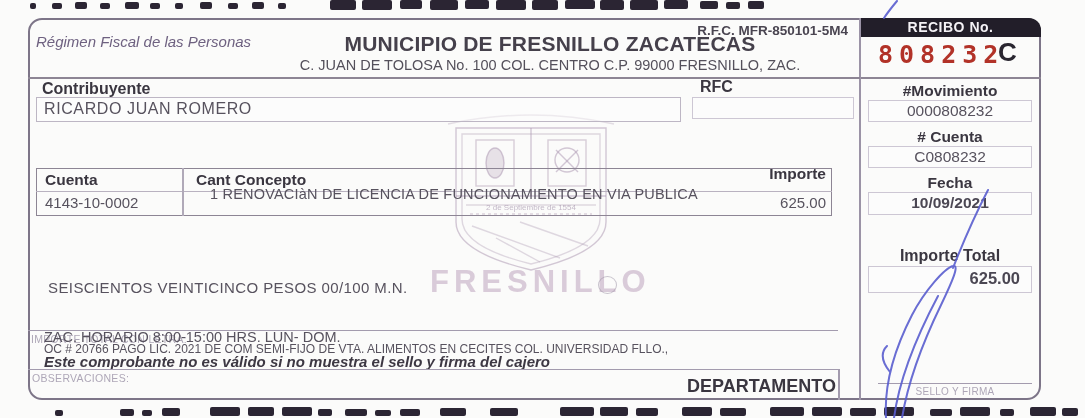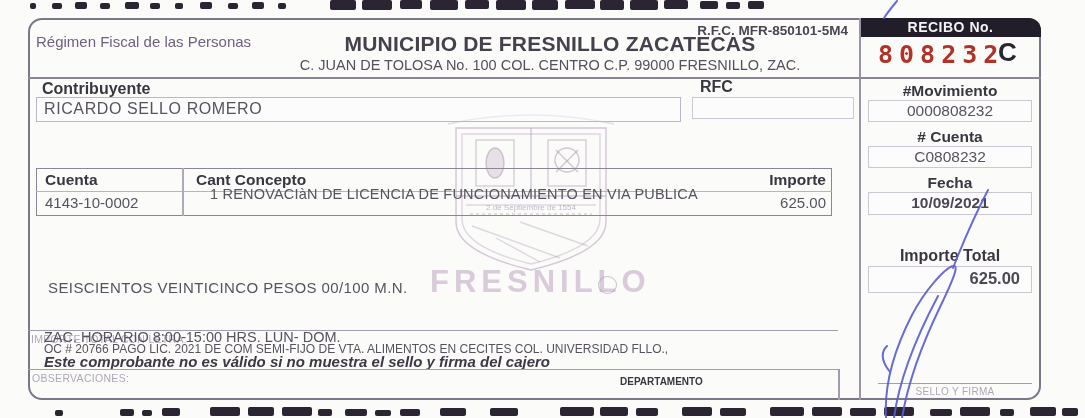--- a/index.html
+++ b/index.html
@@ -23,21 +23,21 @@
     background:transparent;
   }
   .vline { position:absolute; background:#8d8594; width:1.5px; }
   .hline { position:absolute; background:#8d8594; height:1.5px; }
   .hline.light { background:#b9b2c0; height:1px; }
 
   .preprint-purple { color:#6e6180; }
   .label-dark { color:#3a3640; font-weight:bold; }
   .typed { color:#57525e; }
 
-  .regimen { left:36px; top:34px; font-size:15px; line-height:16.5px; }
+  .regimen { left:36px; top:34px; font-size:15px; line-height:16.5px;font-style:italic; }
   .title { left:260px; top:32px; width:580px; text-align:center; font-size:21px; font-weight:bold; color:#45404b; letter-spacing:0.2px; }
   .address { left:245px; top:57px; width:610px; text-align:center; font-size:14.5px; color:#54505b; }
   .rfc-top { left:620px; top:23px; width:228px; text-align:right; font-size:13.5px; font-weight:bold; color:#4a4551; }
 
   
   .recibo-hdr {
     left:860px; top:18px; width:181px; height:19px;
     background:#221e29; border-radius:0 12px 0 0;
     color:#f4f2f6; font-weight:bold; font-size:14px;
     text-align:center; line-height:19px; letter-spacing:0.5px;
@@ -54,33 +54,33 @@
   .contrib-label { left:42px; top:80px; font-size:16px; }
   .rfc-label { left:700px; top:78px; font-size:16px; }
   .contrib-value { left:44px; top:100px; font-size:16px; letter-spacing:0.6px; }
 
   .rc-label { position:absolute; left:860px; width:180px; text-align:center; font-size:15.5px; }
   .rc-value { position:absolute; left:868px; width:164px; text-align:center; font-size:15.5px; }
 
   
   .t-cuenta-h { left:45px; top:171px; font-size:15.5px; }
   .t-cant-h { left:196px; top:171px; font-size:15.5px; }
-  .t-importe-h { left:740px; top:171px; width:86px; text-align:right; font-size:15.5px; }
+  .t-importe-h { left:740px; top:165px; width:86px; text-align:right; font-size:15.5px; }
   .t-cuenta { left:45px; top:194px; font-size:15px; }
   .t-concept { left:210px; top:186px; font-size:14.5px; letter-spacing:0.2px; }
   .t-importe { left:740px; top:194px; width:86px; text-align:right; font-size:15px; }
 
   .words { left:48px; top:279px; font-size:15px; letter-spacing:0.4px; }
 
   .faint-label { position:absolute; font-size:10.5px; color:rgba(110,97,128,0.55); letter-spacing:0.3px; }
 
   .oc1 { left:44px; top:312px; font-size:12px;margin-top:30px; }
   .oc2 { left:44px; top:329px; font-size:14.5px; }
   .notice { left:44px; top:353px; font-size:15px; font-weight:bold; font-style:italic; color:#3d3843; }
-  .departamento { left:620px; top:376px; width:172px; text-align:left; font-size:10px; }
+  .departamento { left:664px; top:376px; width:172px; text-align:right; font-size:18px; }
 
   .watermark-text {
     left:430px; top:264px; width:210px; text-align:left;
     font-size:31px; font-weight:bold; letter-spacing:5px;
     color:rgba(190,164,190,0.55);
   }
   .stamp-circle {
     left:598px; top:276px; width:19px; height:18px;
     border:1px solid rgba(150,140,160,0.5); border-radius:50%;
   }
@@ -180,21 +180,21 @@
 <div class="abs recibo-num">808232</div>
 <div class="abs recibo-series">C</div>
 <div class="hline" style="left:860px;top:77px;width:181px"></div>
 <div class="vline" style="left:859px;top:18px;height:382px;background:#9b93a6"></div>
 
 <div class="hline" style="left:28px;top:77px;width:832px"></div>
 
 <div class="abs contrib-label label-dark">Contribuyente</div>
 <div class="abs rfc-label label-dark">RFC</div>
 <div class="fieldbox" style="left:36px;top:97px;width:645px;height:25px"></div>
-<div class="abs contrib-value typed">RICARDO SELLO ROMERO</div>
+<div class="abs contrib-value typed">RICARDO JUAN ROMERO</div>
 <div class="fieldbox" style="left:692px;top:97px;width:162px;height:22px;border-color:#cdc7d4">
   <span></span>
 </div>
 
 <div class="rc-label label-dark" style="top:82px">#Movimiento</div>
 <div class="fieldbox" style="left:868px;top:100px;width:164px;height:22px;border-color:#cdc7d4"></div>
 <div class="rc-value typed" style="top:102px">0000808232</div>
 
 <div class="rc-label label-dark" style="top:128px"># Cuenta</div>
 <div class="fieldbox" style="left:868px;top:146px;width:164px;height:22px;border-color:#cdc7d4"></div>

